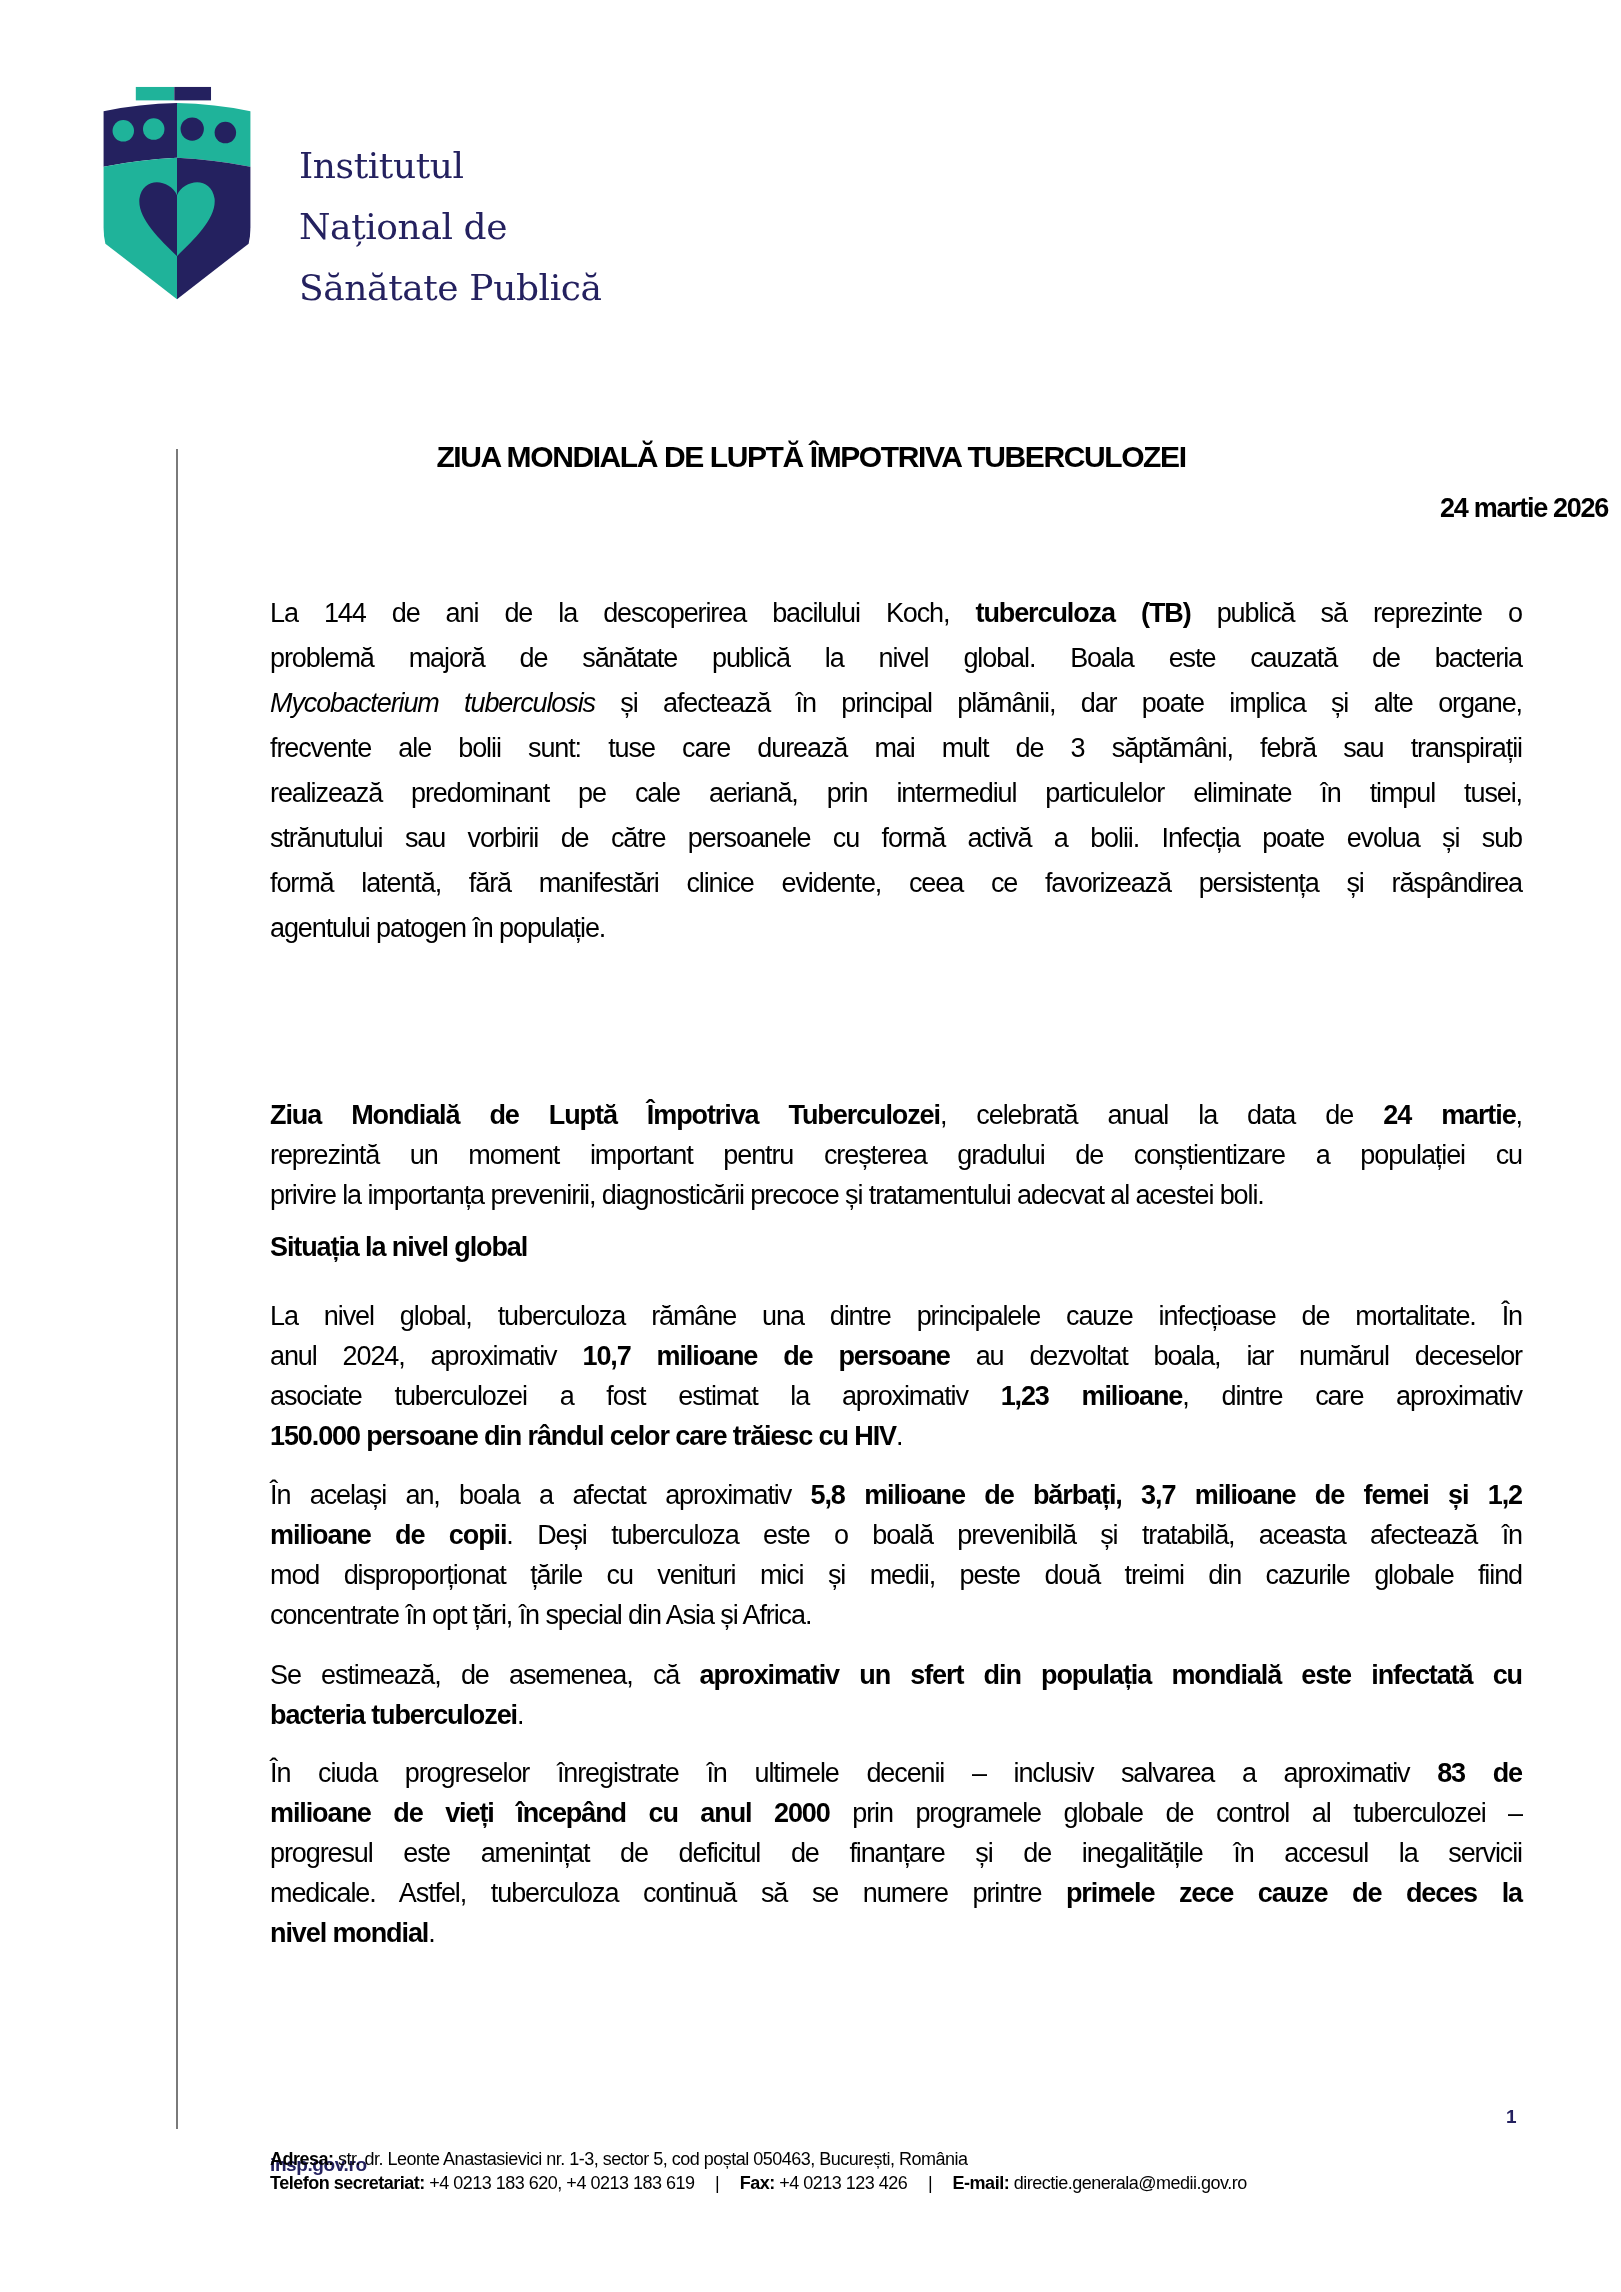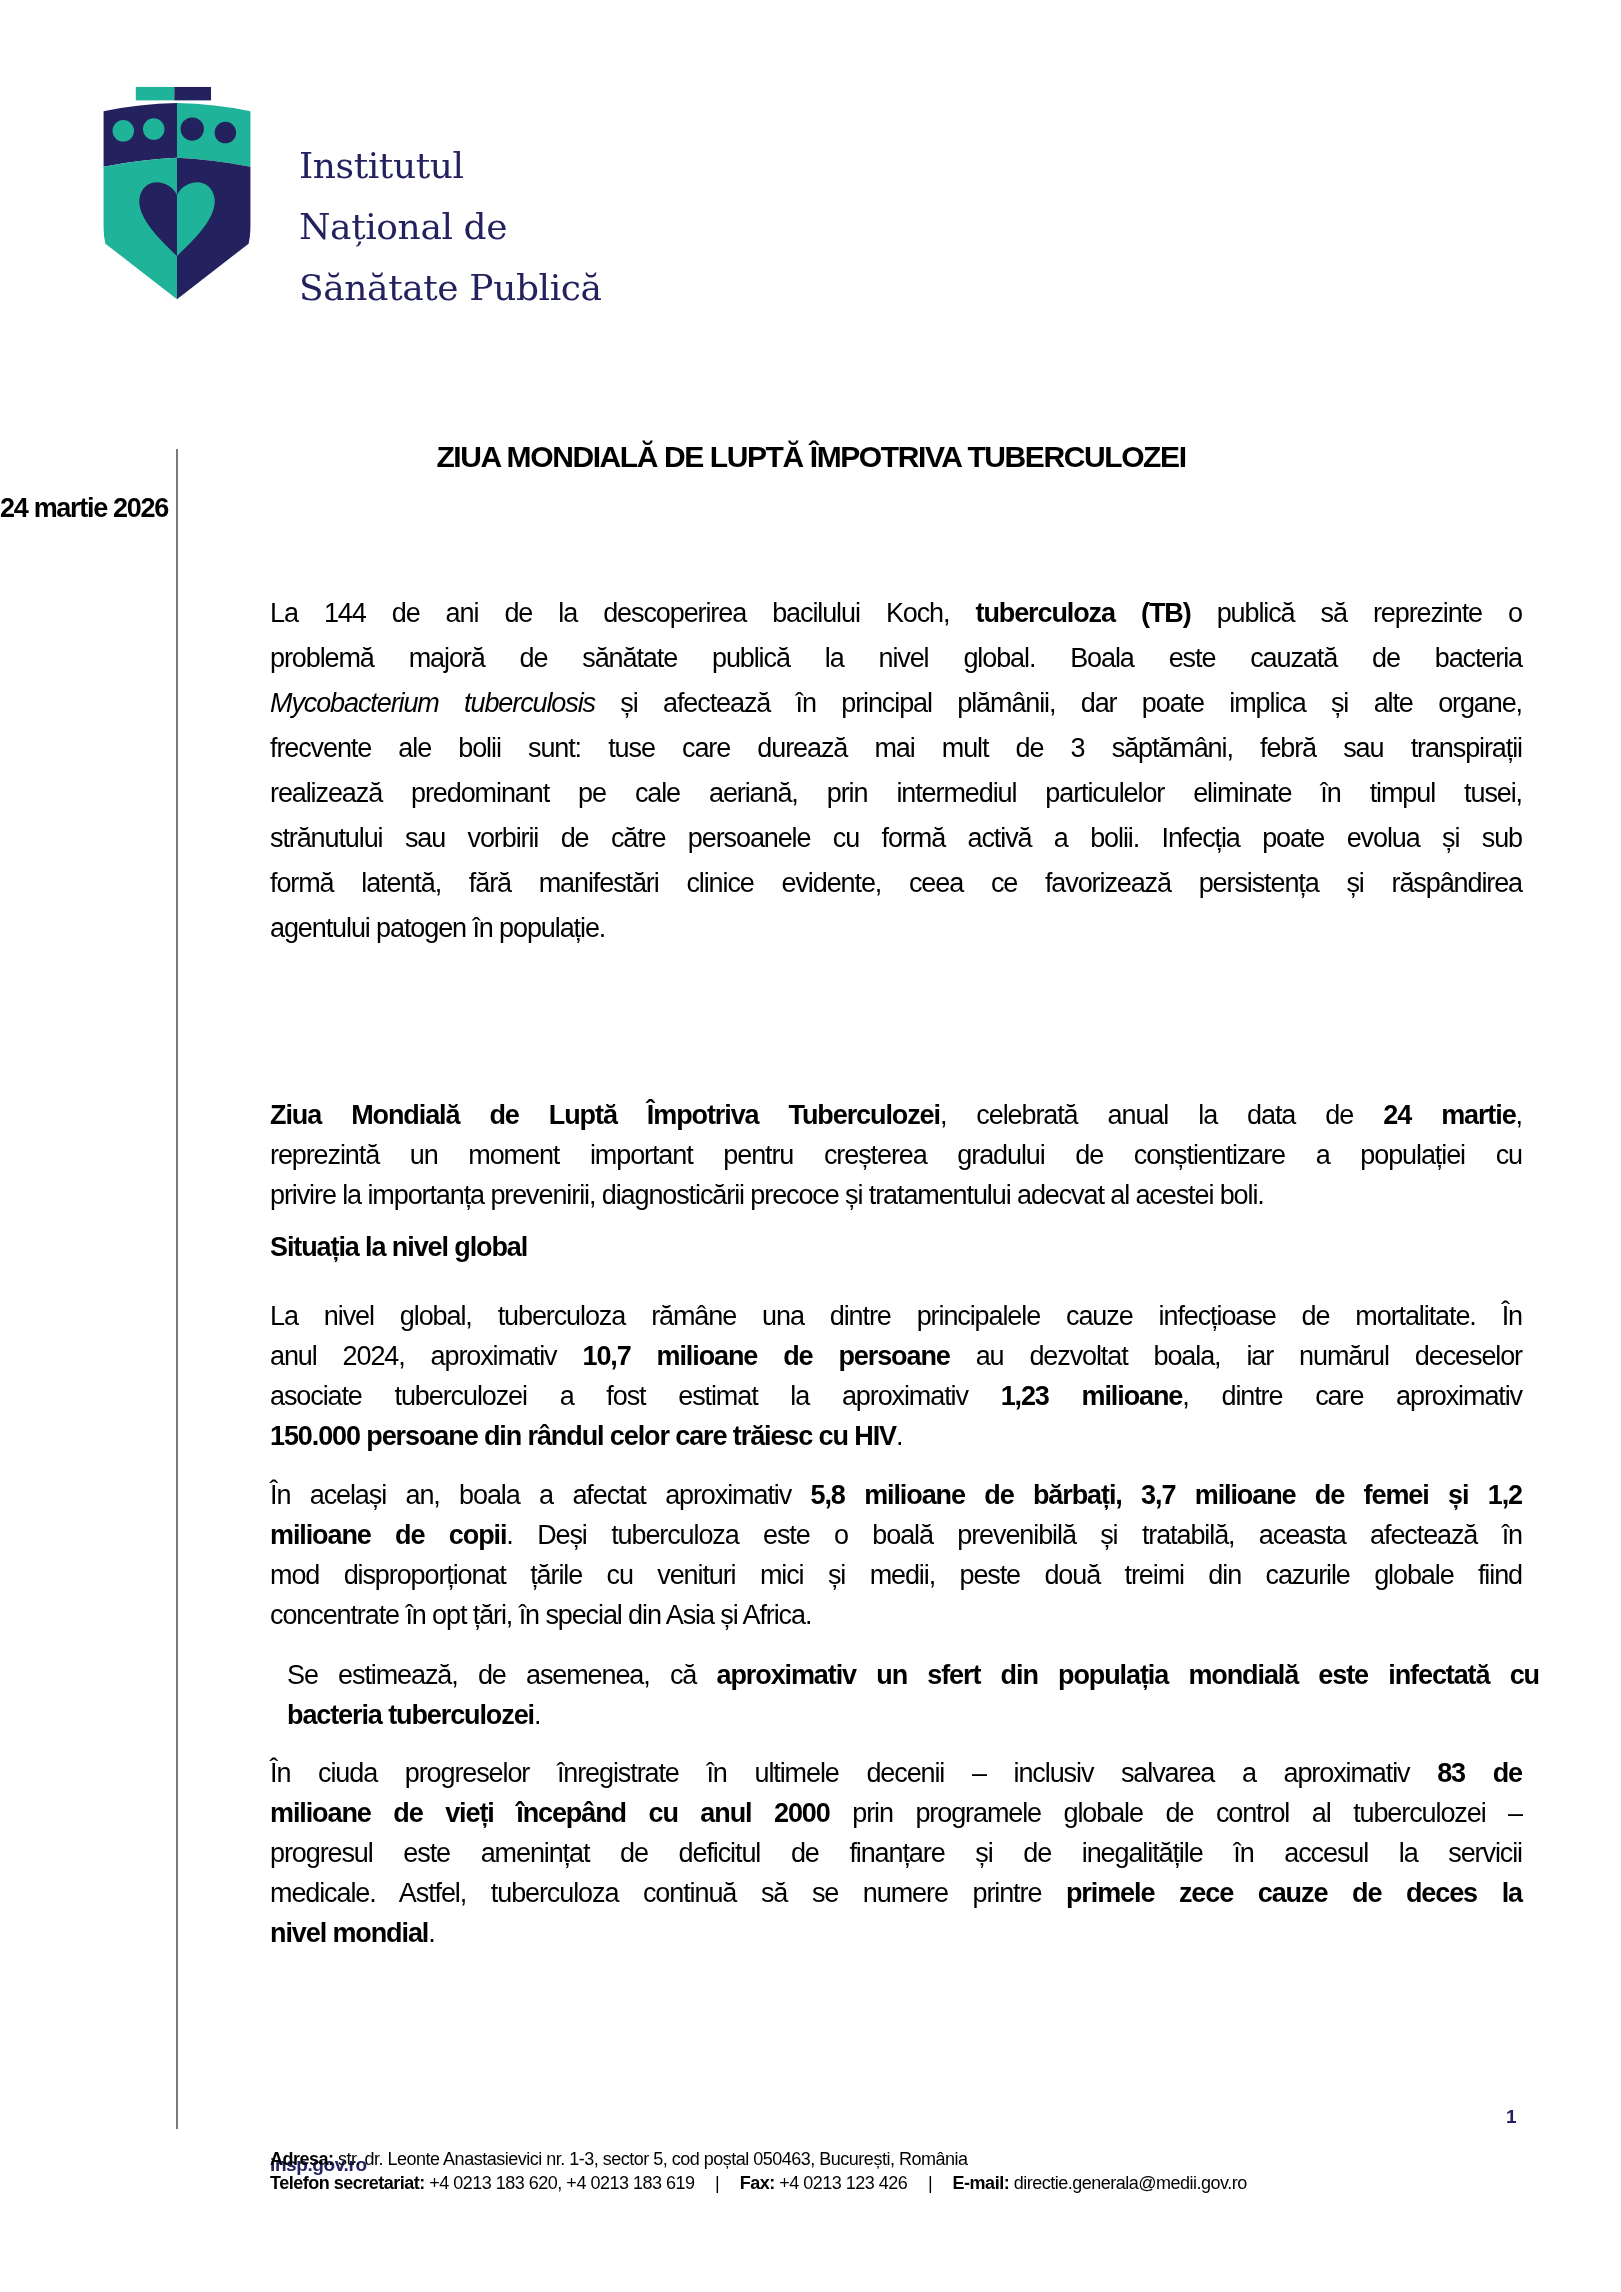--- a/index.html
+++ b/index.html
@@ -2,21 +2,21 @@
 <html style="font-size:14.3px"><head>
 <meta charset="utf-8">
 <style>
   html, body { margin:0; padding:0; background:#ffffff; }
   body { width:1622px; height:2293px; position:relative; overflow:hidden; font-family:"Liberation Sans", sans-serif; color:#000; }
   .logo { position:absolute; left:100px; top:84px; width:154px; height:219px; }
   .logo-text { position:absolute; left:299px; top:127px; font-family:"DejaVu Serif", serif; color:#24215f; font-size:36px; line-height:44px; letter-spacing:-0.4px; }
   .logo-text div { white-space:nowrap;margin-top:17px; }
   .vline { position:absolute; left:176px; top:449px; width:1.8px; height:1680px; background:#7a7a7a; }
   .title { position:absolute; left:0; width:1622px; top:441px; text-align:center; font-weight:bold; font-size:30px; letter-spacing:-1.4px; line-height:32px; }
-  .date { position:absolute; left:0; width:1608px; top:493px; text-align:left; font-weight:bold; font-size:27px; letter-spacing:-1.3px; line-height:30px; }
+  .date { position:absolute; left:0; width:1608px; top:493px; text-align:right; font-weight:bold; font-size:27px; letter-spacing:-1.3px; line-height:30px; }
   .body { position:absolute; left:270px; width:1252px; font-size:27px; letter-spacing:-1.1px; }
   .ln { height:45px; line-height:30px; white-space:nowrap; text-align:justify; text-align-last:justify; overflow:visible; }
   .ln.tight { height:40px; }
   .ln.last { text-align:left; text-align-last:left; }
   .body b { font-weight:bold; }
   .body i { font-style:italic;margin-top:20px; }
   .heading { font-weight:bold; }
   .footer-site { position:absolute; left:270px; top:2106px; font-weight:bold; font-size:19px; color:#24215f; letter-spacing:-0.4px;margin-top:48px; }
   .page-num { position:absolute; left:1506px; top:2106px; font-weight:bold; font-size:19px; color:#24215f; }
   .addr { position:absolute; left:270px; font-size:18px; letter-spacing:-0.5px; white-space:nowrap; }
@@ -79,21 +79,21 @@
     <div class="ln tight"><span>anul 2024, aproximativ </span><b>10,7 milioane de persoane</b><span> au dezvoltat boala, iar numărul deceselor</span></div>
     <div class="ln tight"><span>asociate tuberculozei a fost estimat la aproximativ </span><b>1,23 milioane</b><span>, dintre care aproximativ</span></div>
     <div class="ln tight last"><b>150.000 persoane din rândul celor care trăiesc cu HIV</b><span>.</span></div>
   </div>
 <div class="body" id="s2" style="top:1480px;">
     <div class="ln tight"><span>În același an, boala a afectat aproximativ </span><b>5,8 milioane de bărbați, 3,7 milioane de femei și 1,2</b></div>
     <div class="ln tight"><b>milioane de copii</b><span>. Deși tuberculoza este o boală prevenibilă și tratabilă, aceasta afectează în</span></div>
     <div class="ln tight"><span>mod disproporționat țările cu venituri mici și medii, peste două treimi din cazurile globale fiind</span></div>
     <div class="ln tight last"><span>concentrate în opt țări, în special din Asia și Africa.</span></div>
   </div>
-<div class="body" id="s3" style="top:1660px;margin-left:17px;">
+<div class="body" id="s3" style="top:1660px;">
     <div class="ln tight"><span>Se estimează, de asemenea, că </span><b>aproximativ un sfert din populația mondială este infectată cu</b></div>
     <div class="ln tight last"><b>bacteria tuberculozei</b><span>.</span></div>
   </div>
 <div class="body" id="s4" style="top:1758px;">
     <div class="ln tight"><span>În ciuda progreselor înregistrate în ultimele decenii – inclusiv salvarea a aproximativ </span><b>83 de</b></div>
     <div class="ln tight"><b>milioane de vieți începând cu anul 2000</b><span> prin programele globale de control al tuberculozei –</span></div>
     <div class="ln tight"><span>progresul este amenințat de deficitul de finanțare și de inegalitățile în accesul la servicii</span></div>
     <div class="ln tight"><span>medicale. Astfel, tuberculoza continuă să se numere printre </span><b>primele zece cauze de deces la</b></div>
     <div class="ln tight last"><b>nivel mondial</b><span>.</span></div>
   </div>

